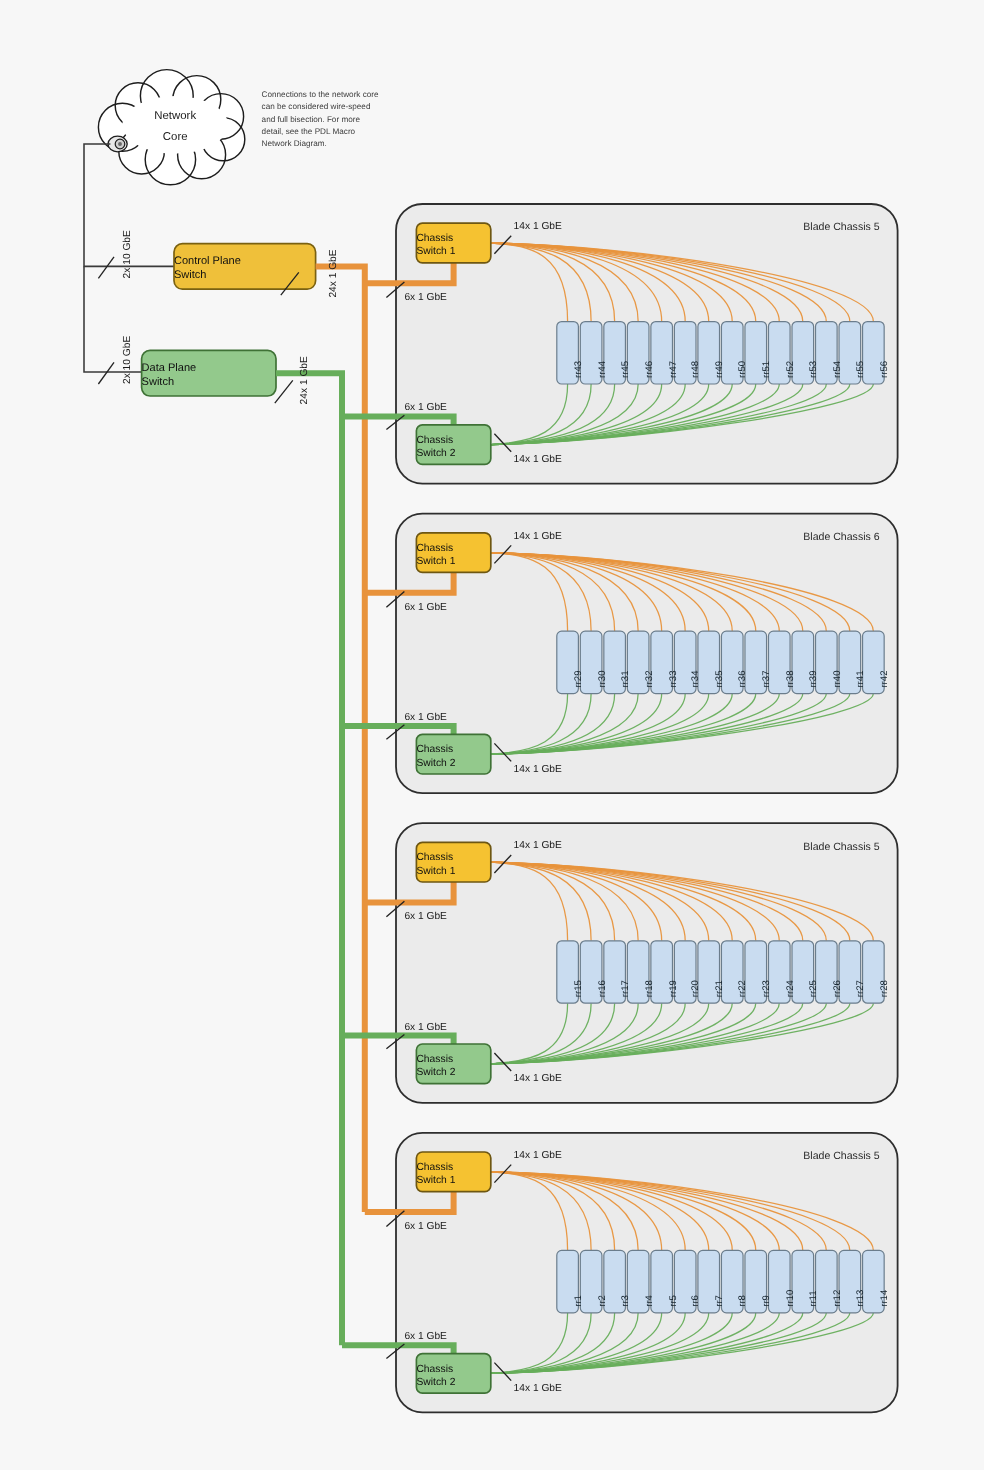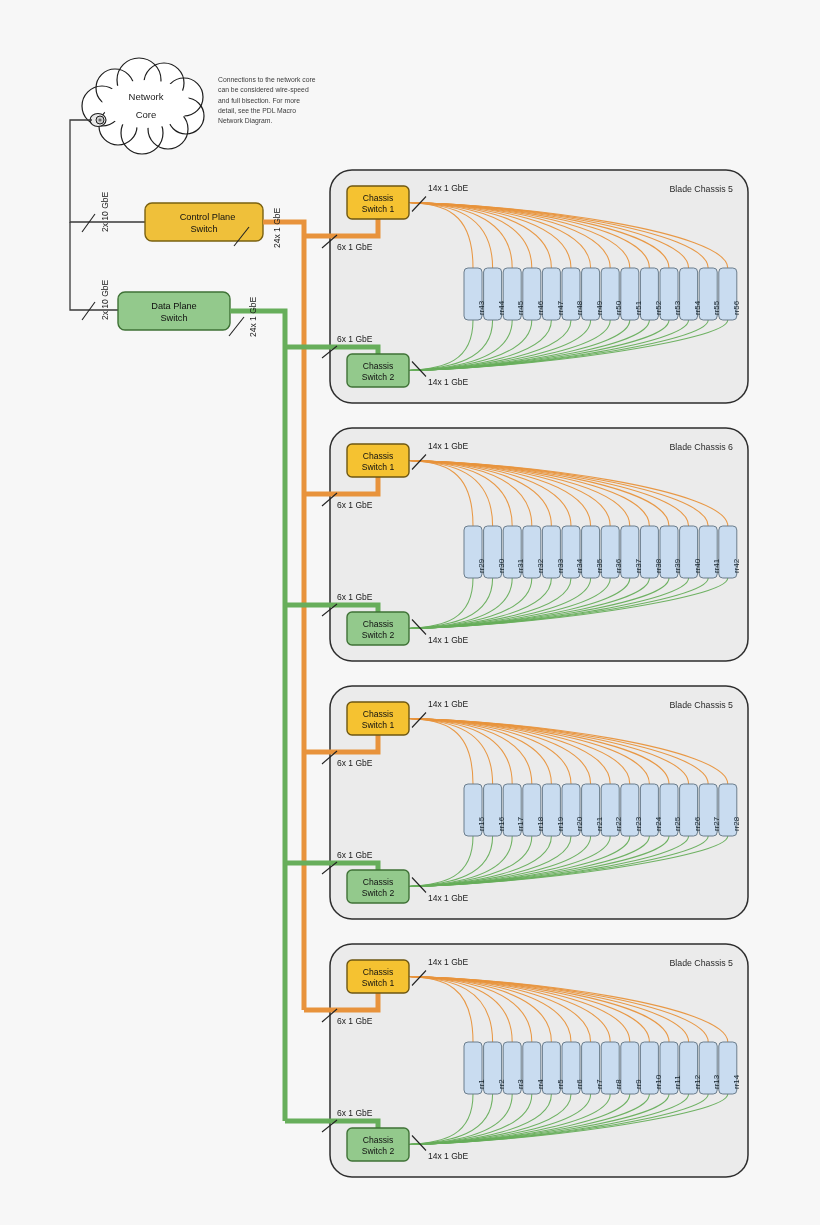--- a/index.html
+++ b/index.html
@@ -10,21 +10,21 @@
   svg{position:absolute;left:0;top:0;}
   .dg-title{position:absolute;left:0;top:36px;width:820px;text-align:center;
             font-size:19px;color:#222;letter-spacing:.1px;}
   .note{position:absolute;left:218px;top:75px;width:100px;font-size:6.8px;
         line-height:1.52;color:#3c3c3c;}
   .lbl{position:absolute;font-size:8.5px;color:#1a1a1a;white-space:nowrap;}
   .lbl-rot{position:absolute;font-size:8.5px;color:#1a1a1a;white-space:nowrap;
            transform-origin:0 0;transform:rotate(-90deg);}
   .cloudtxt{position:absolute;width:120px;text-align:center;font-size:9.5px;
             line-height:1.35;color:#1a1a1a;}
-  .boxtxt{position:absolute;text-align:center;font-size:8.6px;line-height:1.3;
+  .boxtxt{position:absolute;font-size:8.6px;line-height:1.3;
           color:#101010;pointer-events:none;}
   .boxtxt.big{font-size:9.2px;}
   .chassis-name{position:absolute;font-size:8.8px;color:#2b2b2b;white-space:nowrap;}
   .node-lbl{position:absolute;font-size:8px;color:#16242e;white-space:nowrap;
             transform-origin:0 0;transform:rotate(-90deg);}
 </style>
 </head>
 <body>
 
 <div id="root">

